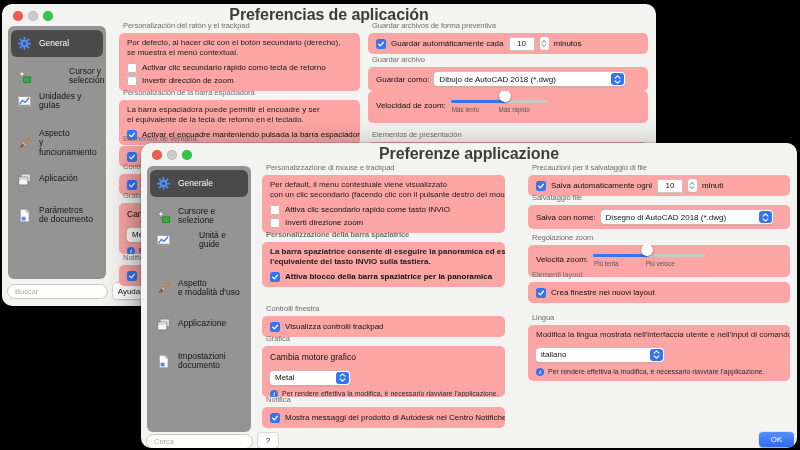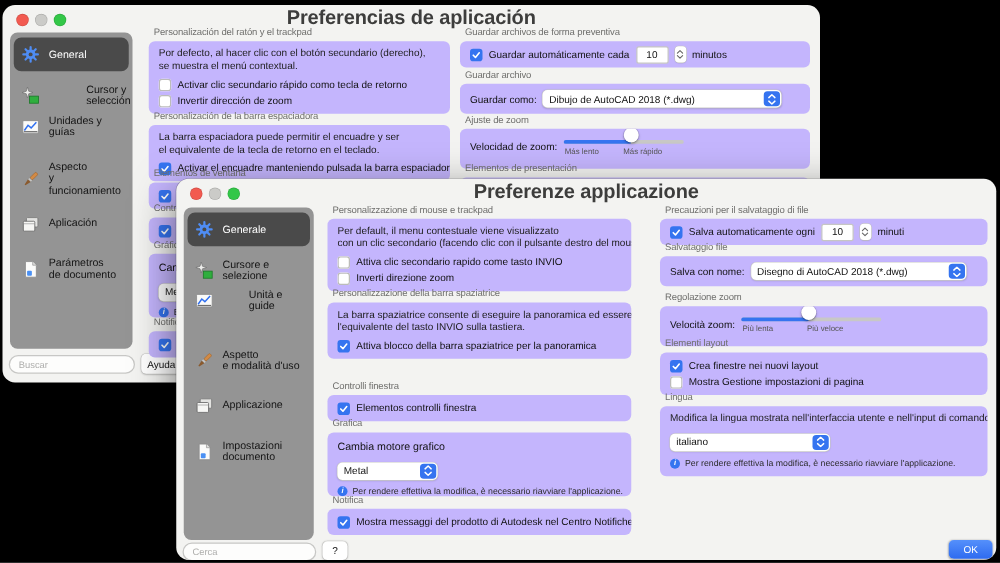--- a/index.html
+++ b/index.html
@@ -17,21 +17,21 @@
   
   .sidebar{position:absolute;background:#949494;border-radius:6px;}
   .side-item{position:absolute;left:3px;right:3px;display:flex;align-items:center;gap:7px;
     padding-left:6px;color:#141414;font-size:8.5px;line-height:9.5px;white-space:pre-line;border-radius:6px;}
   .side-item.selected{background:#4a4a4a;color:#fff;}
   .side-item svg{flex:0 0 auto;}
   
   .col{position:absolute;}
   .sec{position:absolute;left:0;right:0;}
   .sec-label{font-size:7.6px;color:#6f6f6d;letter-spacing:-.1px;padding-left:4px;margin-bottom:3px;white-space:nowrap;}
-  .sec-box{background:#c4b5fd;border-radius:5px;padding:4px 8px;overflow:hidden;}
+  .sec-box{background:#fca5a5;border-radius:5px;padding:4px 8px;overflow:hidden;}
   .desc{font-size:8px;line-height:10px;color:#1c1c1b;white-space:pre;margin:1px 0 3px 0;}
   .chk{display:flex;align-items:center;gap:5px;height:13px;white-space:nowrap;}
   .chk .box{width:10px;height:10px;border-radius:2.5px;flex:0 0 auto;display:flex;align-items:center;justify-content:center;}
   .chk .box.on{background:#3574f0;}
   .chk .box.off{background:#fff;box-shadow:inset 0 0 0 1px #bcbcba;}
   .chk .lbl{font-size:8px;color:#111;}
   .field{height:12px;width:24px;background:#fff;border:1px solid #c6c6c4;border-radius:2px;
     font-size:8px;text-align:center;color:#111;padding:0;font-family:"Liberation Sans",sans-serif;}
   .stepper{width:9px;height:13px;background:#fff;border-radius:3px;box-shadow:0 0 0 .5px #c0c0be,0 .5px 1px rgba(0,0,0,.15);
     display:flex;align-items:center;justify-content:center;}
@@ -260,21 +260,20 @@
               <span class="dd-cap">
                   <svg width="7" height="9" viewBox="0 0 8 10">
                     <path d="M1.2 3.4 L4 0.8 L6.8 3.4 M1.2 6.6 L4 9.2 L6.8 6.6" fill="none" stroke="#fff" stroke-width="1.3" stroke-linecap="round" stroke-linejoin="round"></path>
                   </svg>
                 </span>
             </span>
           </div>
         </div>
       </div>
       <div class="sec" style="top:87px;">
-        <div class="sec-label">Ajuste de zoom</div>
         <div class="sec-box" style="height:24px;">
           <div class="row">
             <span class="rlabel">Velocidad de zoom:</span>
             <div class="slider" style="width:96px;">
               <div class="track">
                   <div class="fill" style="width:56%;"></div>
                 </div>
               <div class="thumb" style="left:56%;"></div>
               <span class="smin">Más lento</span>
               <span class="smax" style="left:66%;">Más rápido</span>
@@ -379,21 +378,21 @@
           <div class="chk">
             <span class="box off"></span>
             <span class="lbl">Attiva clic secondario rapido come tasto INVIO</span>
           </div>
           <div class="chk">
             <span class="box off"></span>
             <span class="lbl">Inverti direzione zoom</span>
           </div>
         </div>
       </div>
-      <div class="sec" style="top:87px;">
+      <div class="sec" style="top:87px;font-weight:bold;">
         <div class="sec-label">Personalizzazione della barra spaziatrice</div>
         <div class="sec-box">
           <div class="desc">La barra spaziatrice consente di eseguire la panoramica ed essere
 l'equivalente del tasto INVIO sulla tastiera.</div>
           <div class="chk">
             <span class="box on">
                 <svg width="8" height="8" viewBox="0 0 10 10">
                   <path d="M2 5.2 L4.2 7.4 L8 2.8" fill="none" stroke="#fff" stroke-width="1.6" stroke-linecap="round" stroke-linejoin="round"></path>
                 </svg>
               </span>
@@ -403,21 +402,21 @@
       </div>
       <div class="sec" style="top:161px;">
         <div class="sec-label">Controlli finestra</div>
         <div class="sec-box">
           <div class="chk">
             <span class="box on">
                 <svg width="8" height="8" viewBox="0 0 10 10">
                   <path d="M2 5.2 L4.2 7.4 L8 2.8" fill="none" stroke="#fff" stroke-width="1.6" stroke-linecap="round" stroke-linejoin="round"></path>
                 </svg>
               </span>
-            <span class="lbl">Elementos controlli finestra</span>
+            <span class="lbl">Visualizza controlli trackpad</span>
           </div>
         </div>
       </div>
       <div class="sec" style="top:191px;">
         <div class="sec-label">Grafica</div>
         <div class="sec-box" style="height:43px;">
           <div class="subtitle">Cambia motore grafico</div>
           <span class="dd" style="width:80px;">
             <span class="dd-label">Metal</span>
             <span class="dd-cap">
@@ -504,24 +503,20 @@
         <div class="sec-label">Elementi layout</div>
         <div class="sec-box">
           <div class="chk">
             <span class="box on">
                 <svg width="8" height="8" viewBox="0 0 10 10">
                   <path d="M2 5.2 L4.2 7.4 L8 2.8" fill="none" stroke="#fff" stroke-width="1.6" stroke-linecap="round" stroke-linejoin="round"></path>
                 </svg>
               </span>
             <span class="lbl">Crea finestre nei nuovi layout</span>
           </div>
-          <div class="chk">
-            <span class="box off"></span>
-            <span class="lbl">Mostra Gestione impostazioni di pagina</span>
-          </div>
         </div>
       </div>
       <div class="sec" style="top:170px;">
         <div class="sec-label">Lingua</div>
         <div class="sec-box" style="height:48px;">
           <div class="desc" style="white-space:nowrap;">Modifica la lingua mostrata nell'interfaccia utente e nell'input di comando.</div>
           <span class="dd" style="width:128px;">
             <span class="dd-label">italiano</span>
             <span class="dd-cap">
                 <svg width="7" height="9" viewBox="0 0 8 10">

